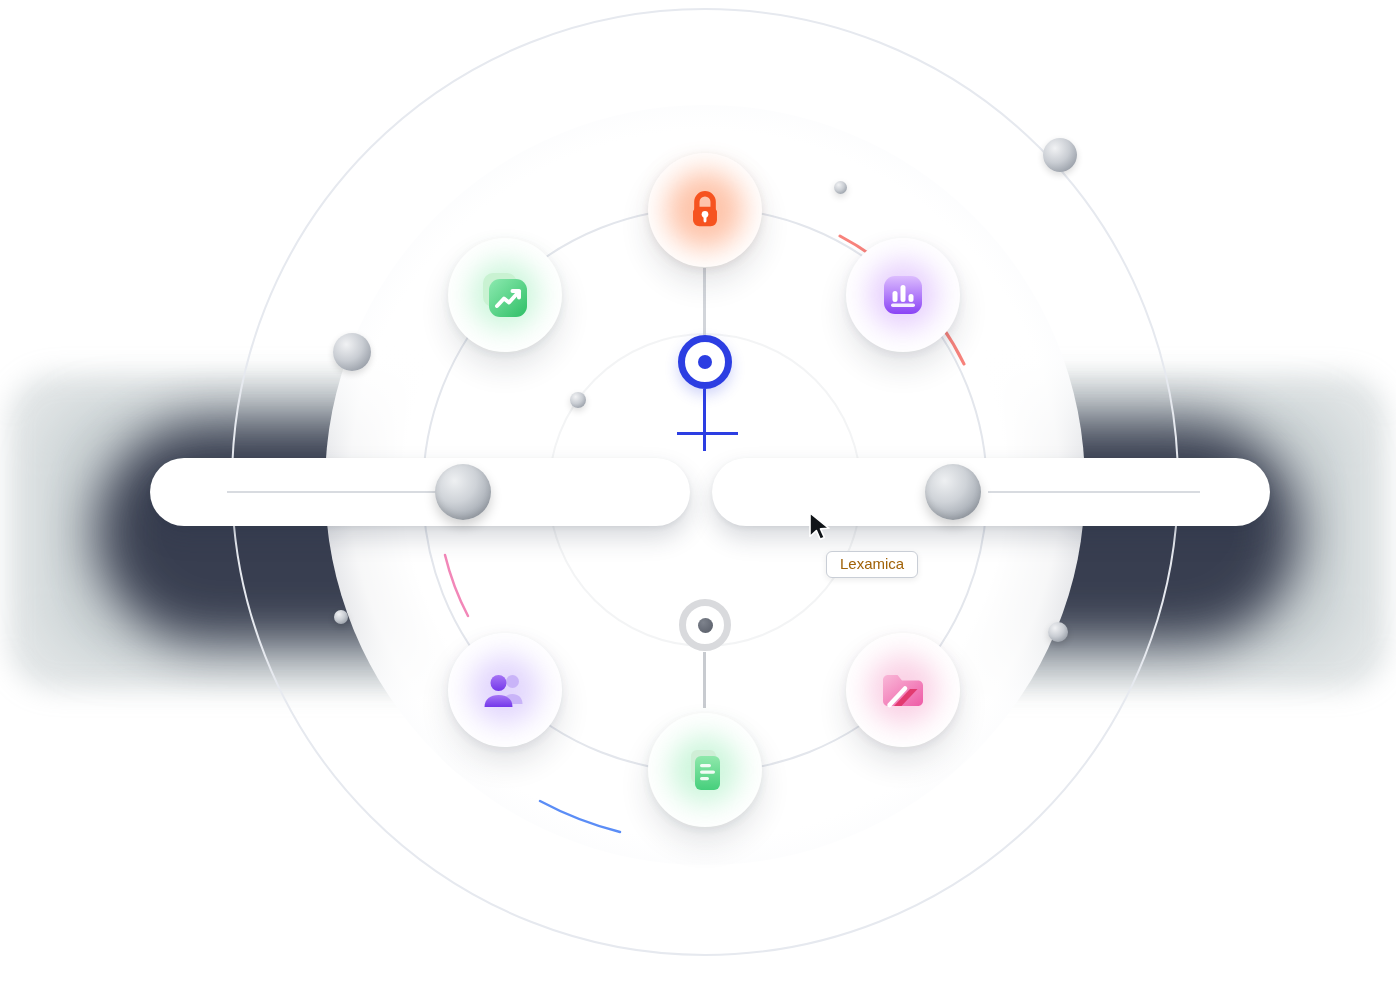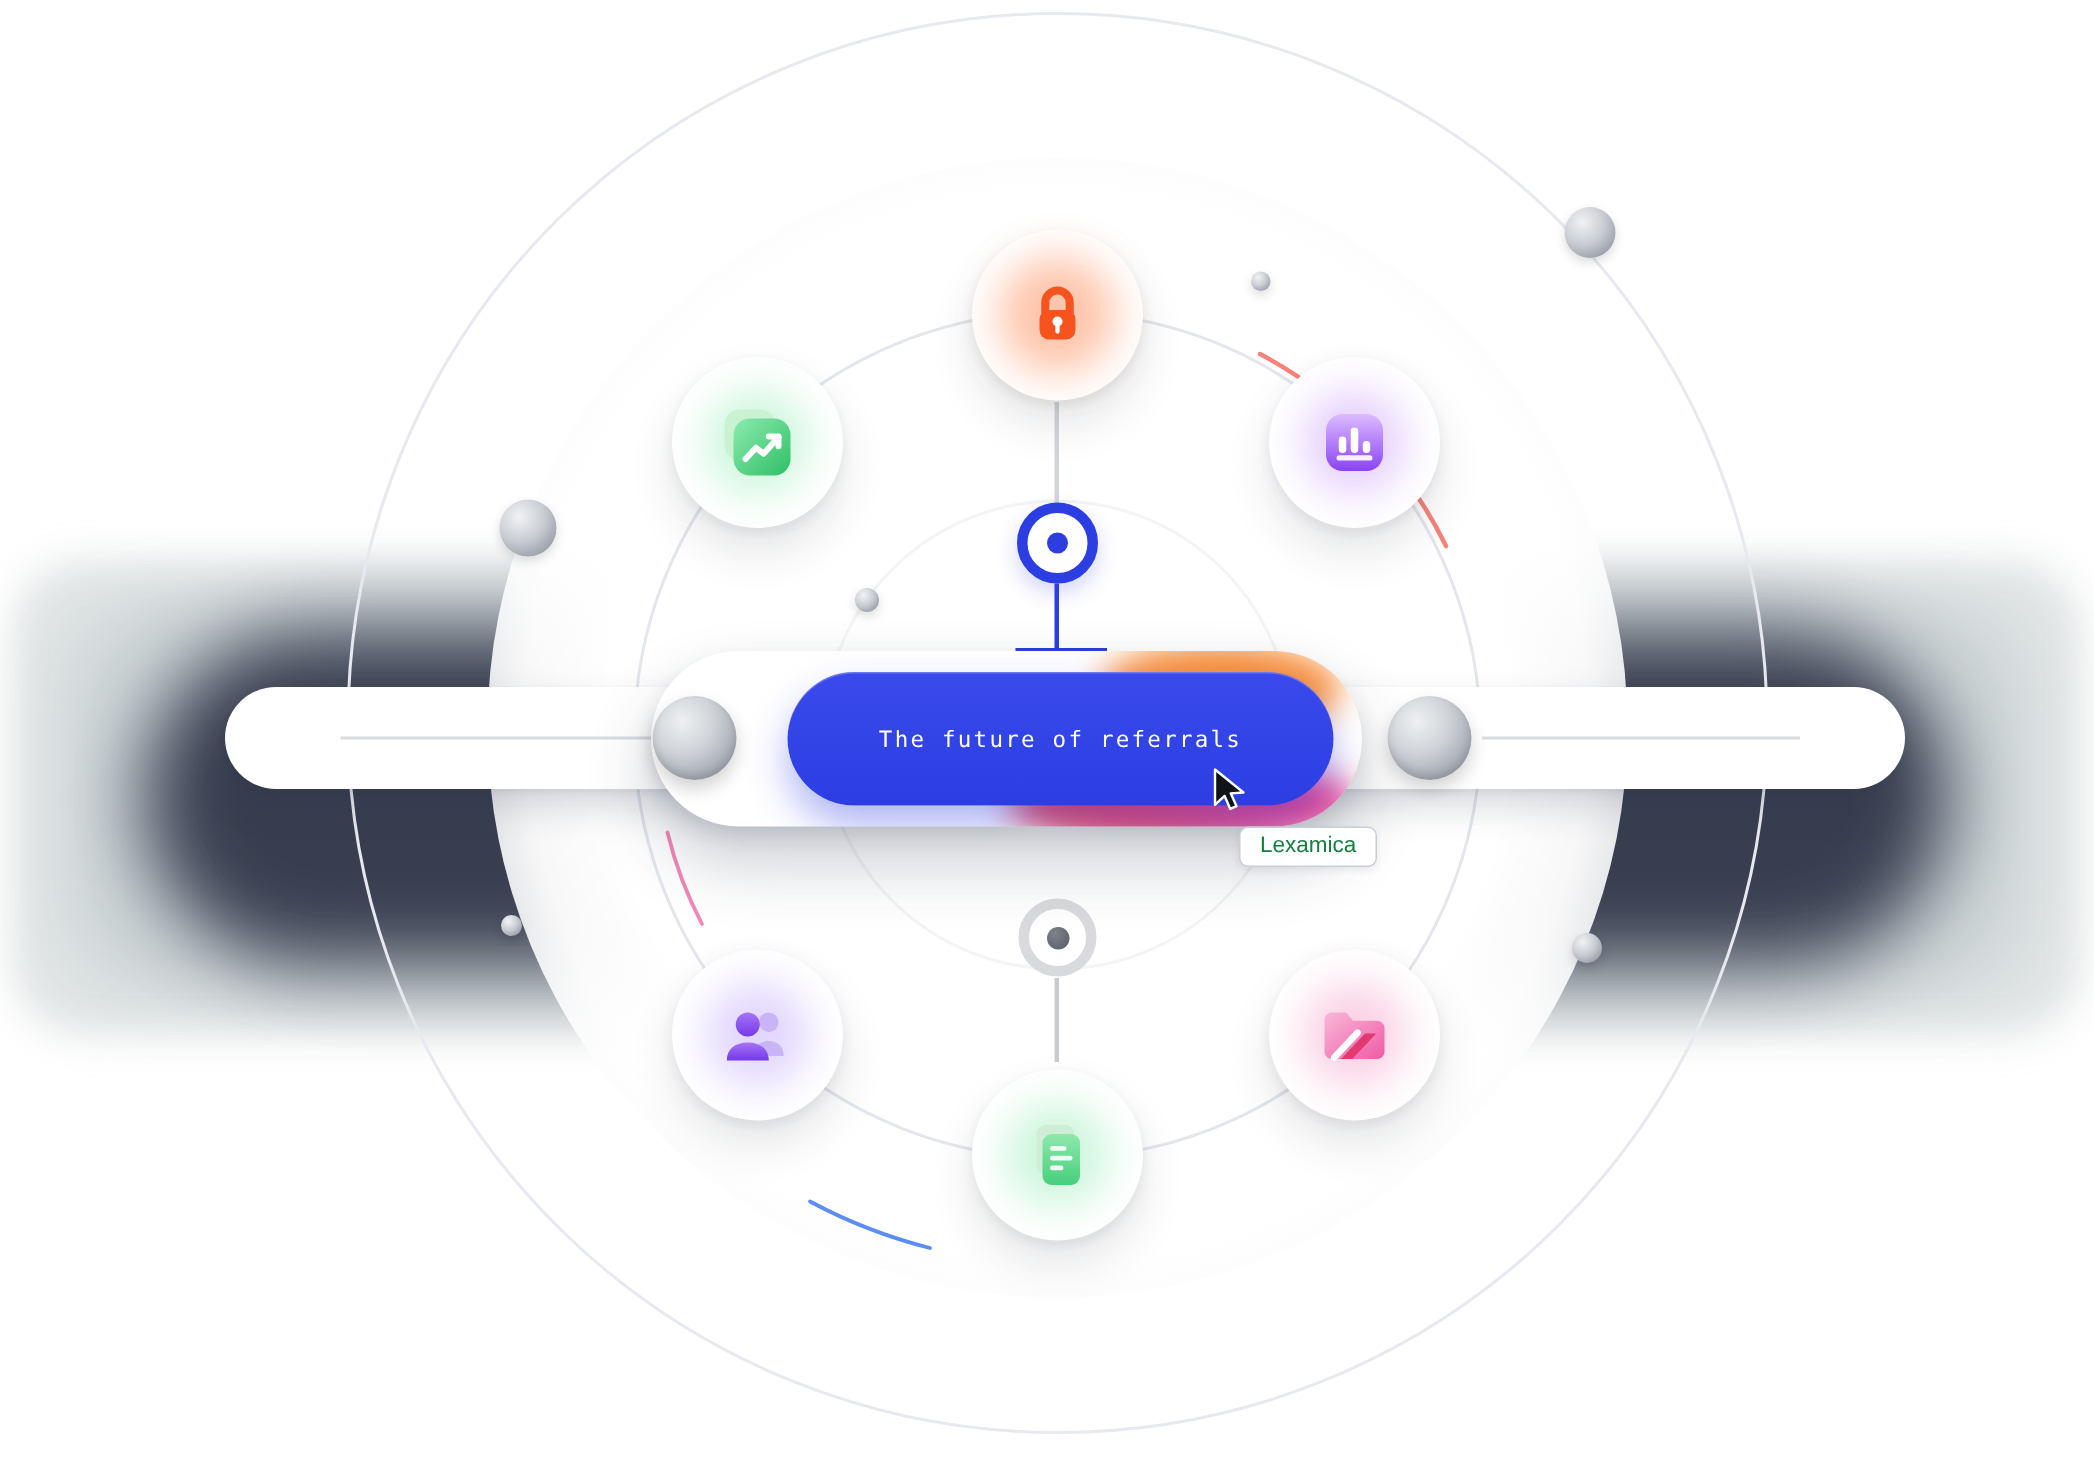--- a/index.html
+++ b/index.html
@@ -104,21 +104,21 @@
   .s1 { left: 1043px; top: 138px; width: 34px; height: 34px; }
   .s2 { left: 333px; top: 333px; width: 38px; height: 38px; }
   .s3 { left: 570px; top: 392px; width: 16px; height: 16px; }
   .s4 { left: 834px; top: 181px; width: 13px; height: 13px; }
   .s5 { left: 1048px; top: 622px; width: 20px; height: 20px; }
   .s6 { left: 334px; top: 610px; width: 14px; height: 14px; }
 
   
   .cursor { left: 806px; top: 512px; }
   .cursor-label { left: 826px; top: 551px; background: #ffffff; border: 1.5px solid #c9ced6;
-    border-radius: 6px; padding: 3px 13px 5px; font-size: 15px; color: #15803d;
+    border-radius: 6px; padding: 3px 13px 5px; font-size: 15px; color: #a16207;
     box-shadow: 0 2px 6px rgba(0,0,0,0.08); }
 </style>
 </head>
 <body>
 
 <svg width="0" height="0" style="position:absolute" aria-hidden="true">
   <defs>
     <linearGradient id="gGreen" x1="0" y1="0" x2="1" y2="1">
       <stop offset="0" stop-color="#8ceab0"></stop>
         <stop offset="1" stop-color="#2fbf66"></stop>
@@ -169,27 +169,20 @@
   <div class="abs ring-node">
     <div class="ring-node-dot"></div>
   </div>
   <div class="abs line-bottom"></div>
 
   <div class="abs bar bar-left"></div>
   <div class="abs bar bar-right"></div>
   <div class="abs track track-left"></div>
   <div class="abs track track-right"></div>
 
-  <div class="abs capsule-center">
-    <div class="blob blob-orange"></div>
-    <div class="blob blob-red"></div>
-    <button class="pill-blue">
-      <span>The future of referrals</span>
-    </button>
-  </div>
 
   <div class="abs knob knob-left"></div>
   <div class="abs knob knob-right"></div>
 
   <div class="abs badge badge-lock">
     <div class="halo halo-orange"></div>
     <svg width="46" height="46" viewBox="0 0 48 48">
       <path d="M15.5 22.5v-7a8.5 8.5 0 0 1 17 0v7" fill="none" stroke="#f6531f" stroke-width="5.6" stroke-linecap="round"></path>
       <rect x="11.5" y="20.5" width="25" height="20.5" rx="6.5" fill="#f6531f"></rect>
       <circle cx="24" cy="28.5" r="3.5" fill="#fff"></circle>

